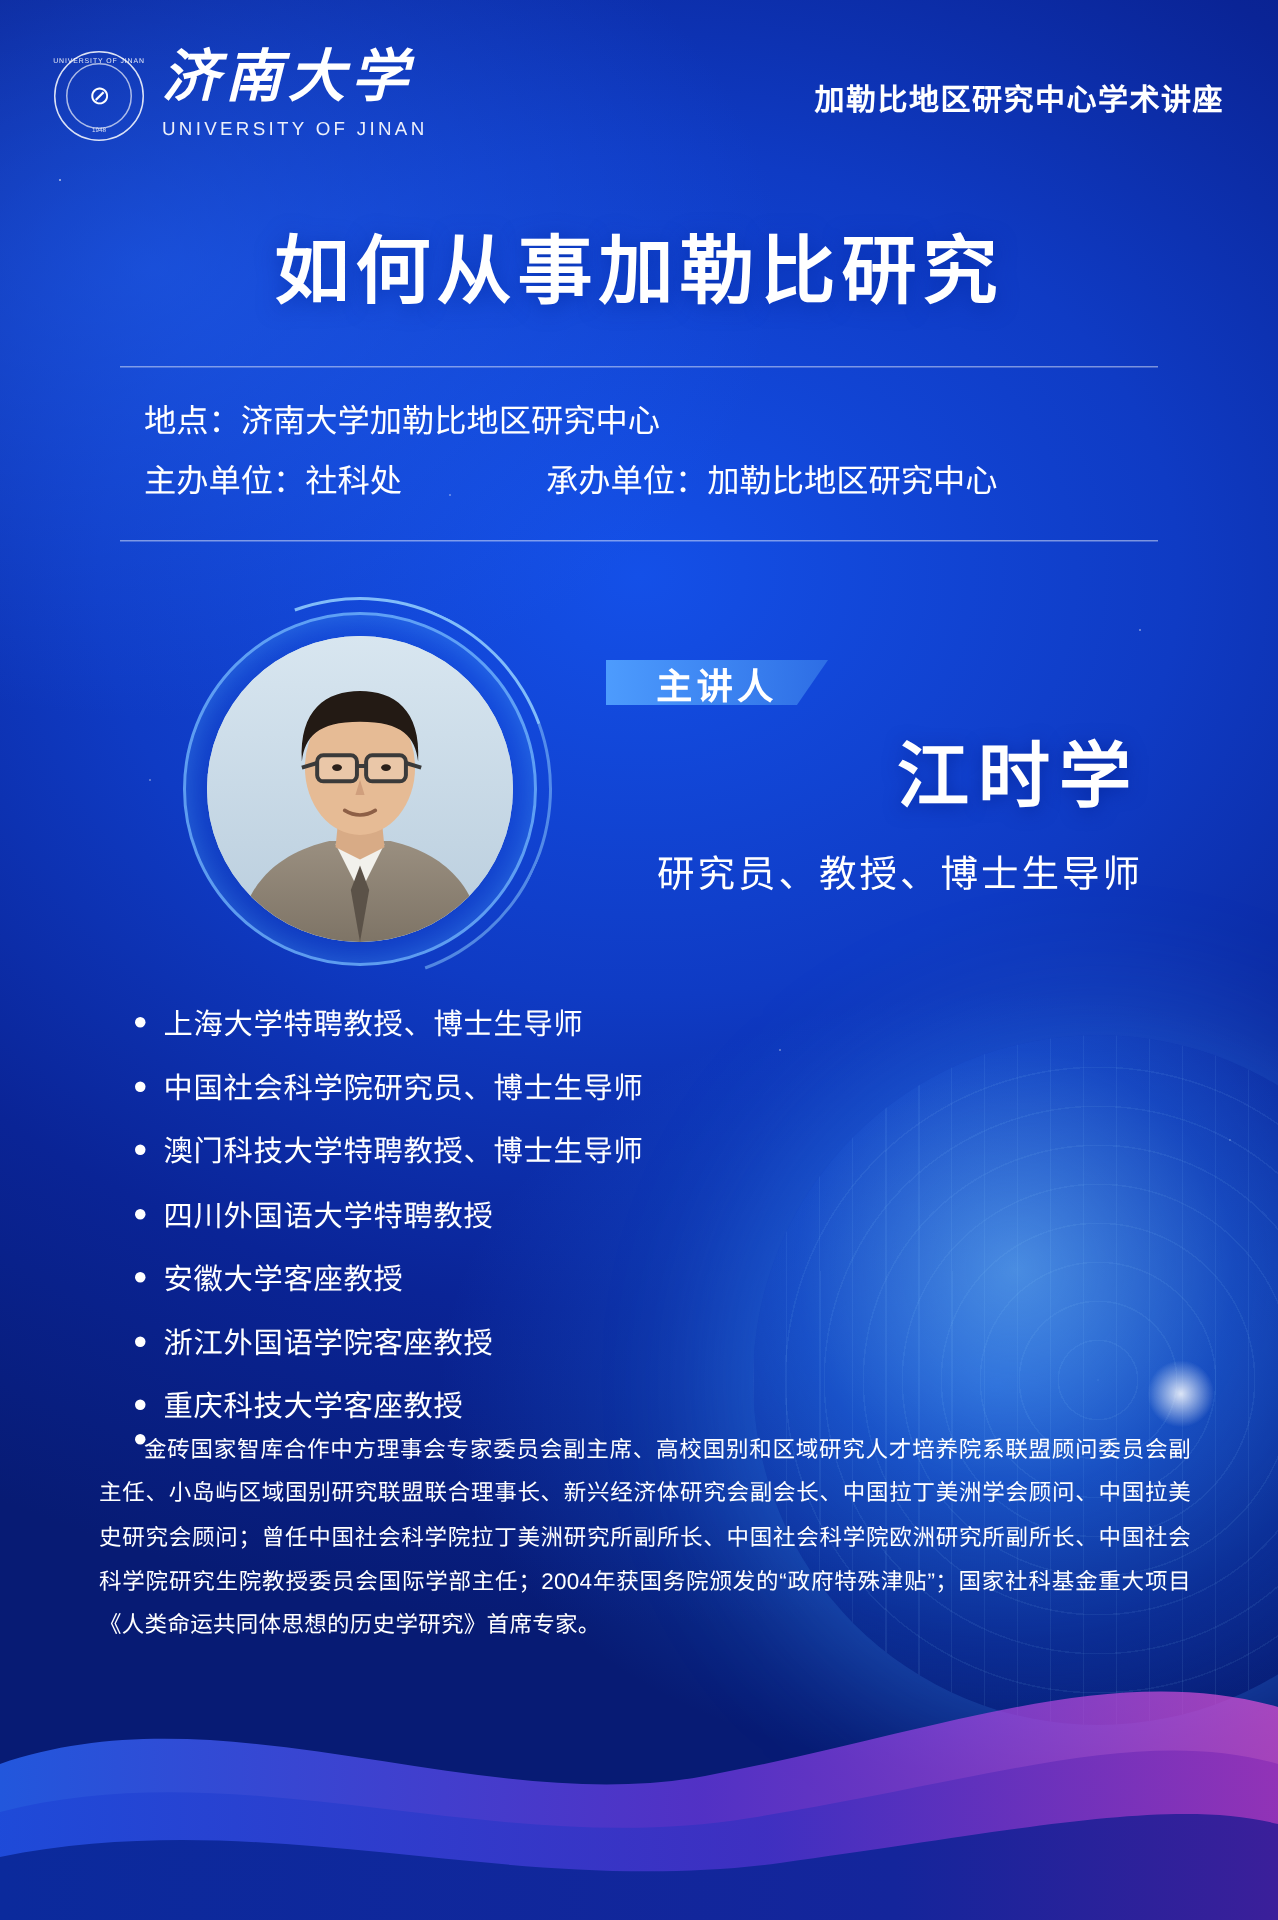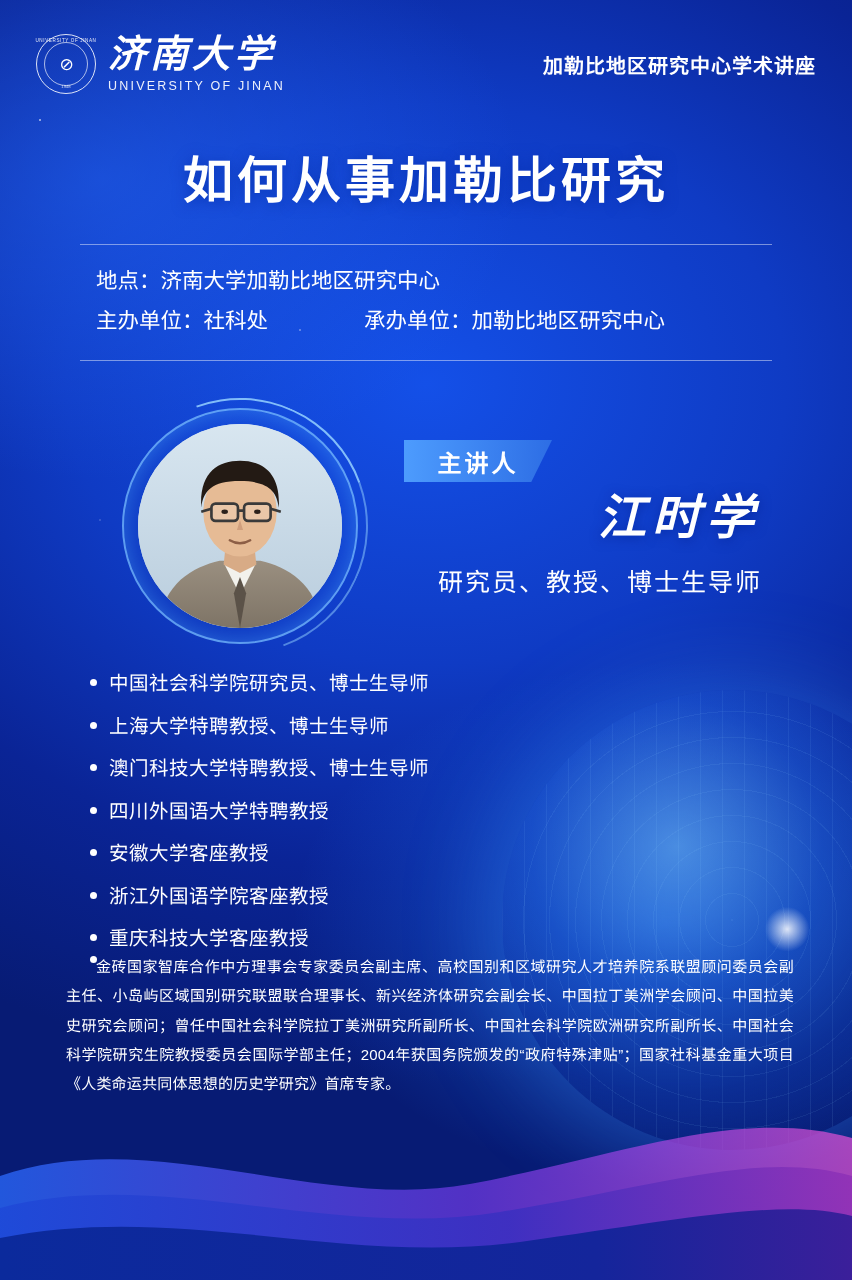--- a/index.html
+++ b/index.html
@@ -115,21 +115,21 @@
     font-size: 4.2px;
     color: rgba(255,255,255,0.8);
     white-space: nowrap;
   }
   .uni-cn {
     color: #ffffff;
     font-size: 38px;
     font-weight: 700;
     letter-spacing: 4px;
     line-height: 1.05;
-    font-family: Liberation Sans, sans-serif;
+    font-family: Liberation Mono, monospace;
     font-style: italic;
   }
   .uni-en {
     color: rgba(255,255,255,0.92);
     font-size: 12.5px;
     letter-spacing: 2.2px;
     margin-top: 4px;
   }
   .header-right {
     color: #ffffff;
@@ -202,41 +202,40 @@
     border-radius: 50%;
     overflow: hidden;
     background: linear-gradient(180deg, #cfe0ec 0%, #bfd2e2 100%);
   }
   .portrait .photo svg { display:block; width:100%; height:100%; }
   .tag {
     position: absolute;
     left: 404px;
     top: 440px;
     width: 148px;
-    height: 42px;
+    height: 30px;
     background: linear-gradient(90deg, rgba(80,160,255,0.95) 0%, rgba(60,130,235,0.65) 100%);
     color: #ffffff;
     font-size: 24px;
     font-weight: 700;
     letter-spacing: 3px;
     display: flex;
     align-items: center;
     justify-content: center;
     clip-path: polygon(0 0, 100% 0, 86% 100%, 0 100%);
   }
   .speaker-name {
     position: absolute;
     right: 92px;
     top: 478px;
     color: #ffffff;
     font-size: 48px;
     font-weight: 700;
     letter-spacing: 6px;
     text-shadow: 0 2px 12px rgba(0,30,140,0.6);
-    font-style: italic;
   }
   .speaker-sub {
     position: absolute;
     right: 90px;
     top: 562px;
     color: #ffffff;
     font-size: 25px;
     letter-spacing: 2px;
   }
   
@@ -360,25 +359,25 @@
     </div>
   </div>
 
   <div class="tag">主讲人</div>
   <div class="speaker-name">江时学</div>
   <div class="speaker-sub">研究员、教授、博士生导师</div>
 
   <div class="bullets">
     <div class="bullet">
         <span class="dot"></span>
+        <span>上海大学特聘教授、博士生导师</span>
+      </div>
+    <div class="bullet">
+        <span class="dot"></span>
         <span>中国社会科学院研究员、博士生导师</span>
-      </div>
-    <div class="bullet">
-        <span class="dot"></span>
-        <span>上海大学特聘教授、博士生导师</span>
       </div>
     <div class="bullet">
         <span class="dot"></span>
         <span>澳门科技大学特聘教授、博士生导师</span>
       </div>
     <div class="bullet">
         <span class="dot"></span>
         <span>四川外国语大学特聘教授</span>
       </div>
     <div class="bullet">

